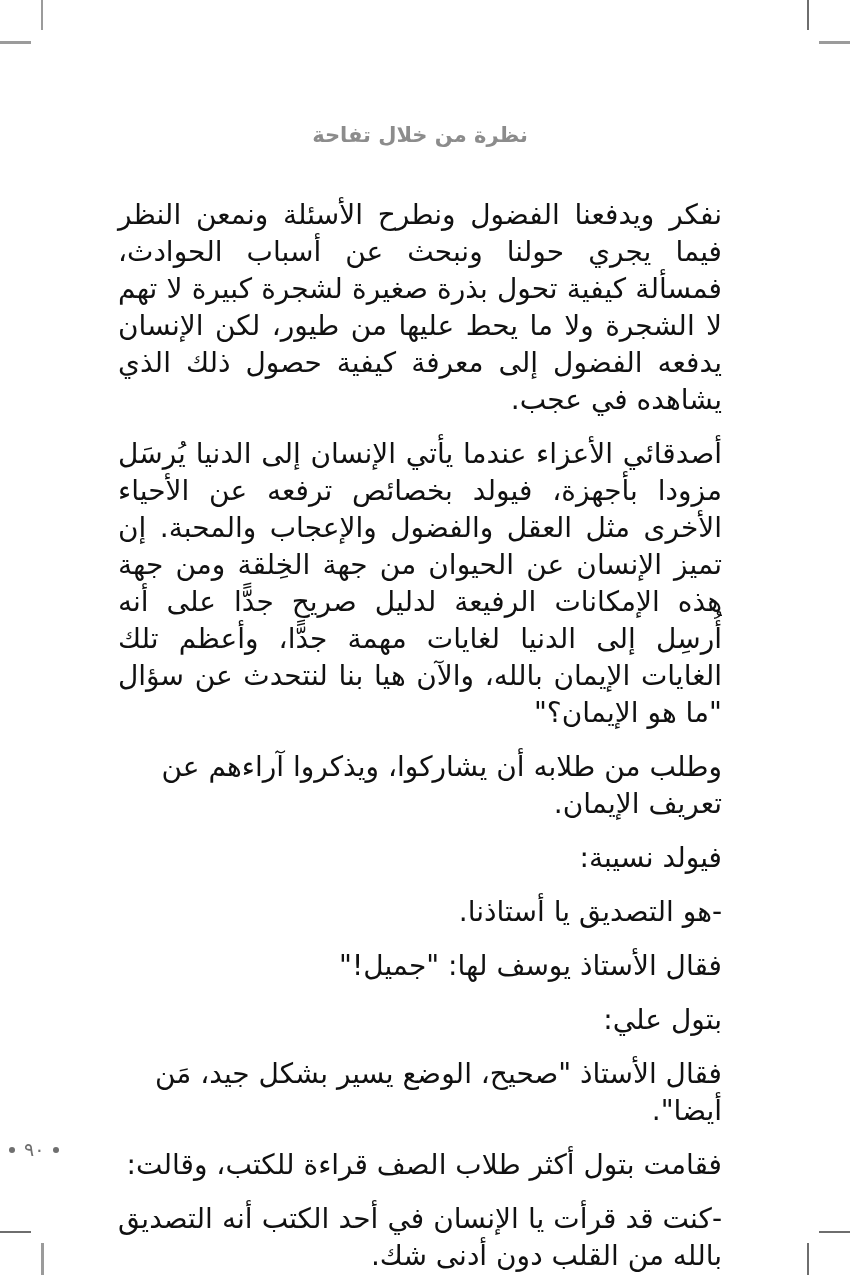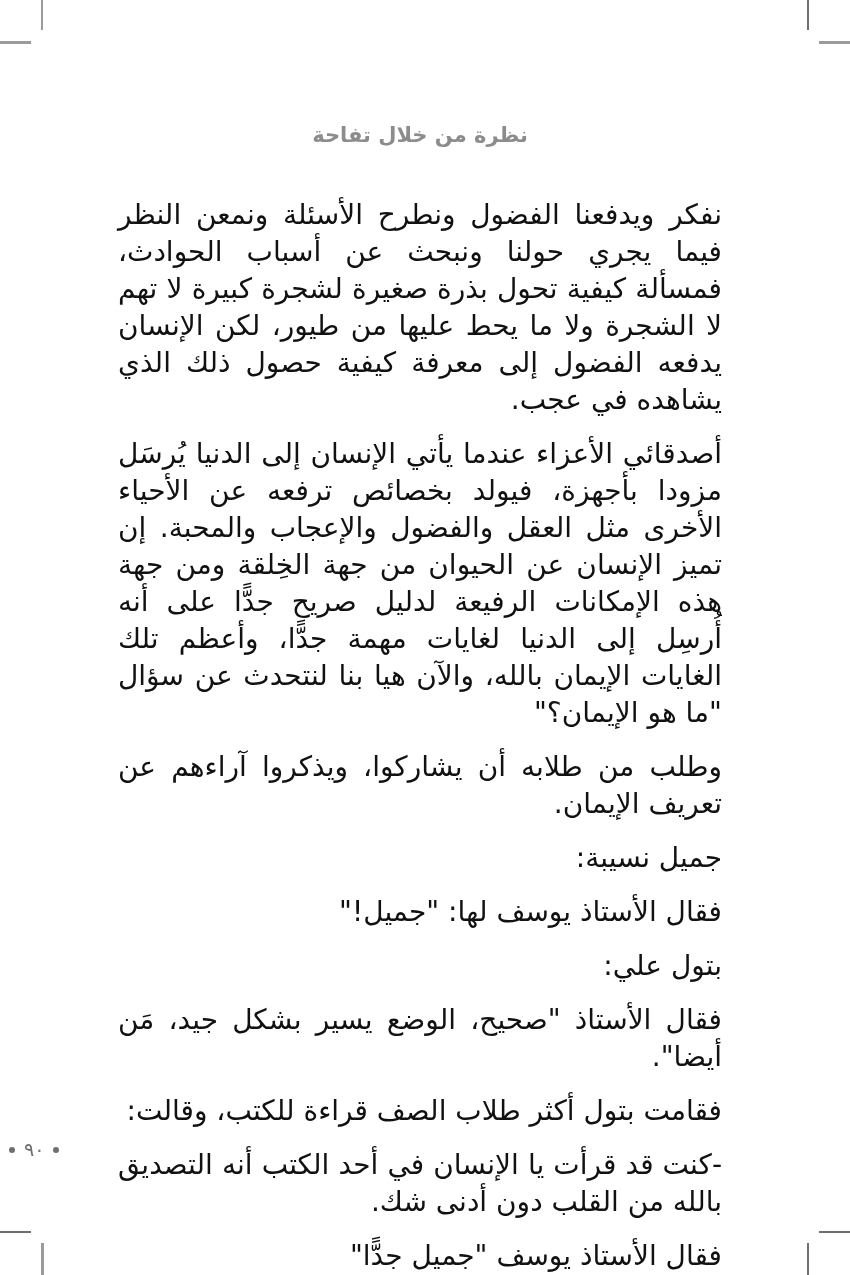--- a/index.html
+++ b/index.html
@@ -67,20 +67,21 @@
     line-height: 37px;
   }
 
   .para {
     margin: 0 0 17px 0;
     direction: rtl;
   }
 
   
   .para.single {
+    text-align: right;
   }
 
   
   .para.justified {
     text-align: justify;
     text-align-last: right;
   }
 
   .para:last-child { margin-bottom: 0; }
 
@@ -125,21 +126,22 @@
   <div class="crop-mark cm-bl-v"></div>
   <div class="crop-mark dark cm-br-h"></div>
   <div class="crop-mark dark cm-br-v"></div>
 
   <div class="running-head">نظرة من خلال تفاحة</div>
 
   <div class="text-block">
     <p class="para justified">نفكر ويدفعنا الفضول ونطرح الأسئلة ونمعن النظر فيما يجري حولنا ونبحث عن أسباب الحوادث، فمسألة كيفية تحول بذرة صغيرة لشجرة كبيرة لا تهم لا الشجرة ولا ما يحط عليها من طيور، لكن الإنسان يدفعه الفضول إلى معرفة كيفية حصول ذلك الذي يشاهده في عجب.</p>
     <p class="para justified">أصدقائي الأعزاء عندما يأتي الإنسان إلى الدنيا يُرسَل مزودا بأجهزة، فيولد بخصائص ترفعه عن الأحياء الأخرى مثل العقل والفضول والإعجاب والمحبة. إن تميز الإنسان عن الحيوان من جهة الخِلقة ومن جهة هذه الإمكانات الرفيعة لدليل صريح جدًّا على أنه أُرسِل إلى الدنيا لغايات مهمة جدًّا، وأعظم تلك الغايات الإيمان بالله، والآن هيا بنا لنتحدث عن سؤال "ما هو الإيمان؟"</p>
     <p class="para single">وطلب من طلابه أن يشاركوا، ويذكروا آراءهم عن تعريف الإيمان.</p>
-    <p class="para single">جميل نسيبة:</p>
+    <p class="para single">فيولد نسيبة:</p>
+    <p class="para single">-هو التصديق يا أستاذنا.</p>
     <p class="para single">فقال الأستاذ يوسف لها: "جميل!"</p>
     <p class="para single">بتول علي:</p>
     <p class="para single">فقال الأستاذ "صحيح، الوضع يسير بشكل جيد، مَن أيضا".</p>
     <p class="para single">فقامت بتول أكثر طلاب الصف قراءة للكتب، وقالت:</p>
     <p class="para justified">-كنت قد قرأت يا الإنسان في أحد الكتب أنه التصديق بالله من القلب دون أدنى شك.</p>
     <p class="para single">فقال الأستاذ يوسف "جميل جدًّا"</p>
   </div>
 
   <div class="folio">
     <span class="ornament"></span><span class="number">٩٠</span><span class="ornament"></span>

